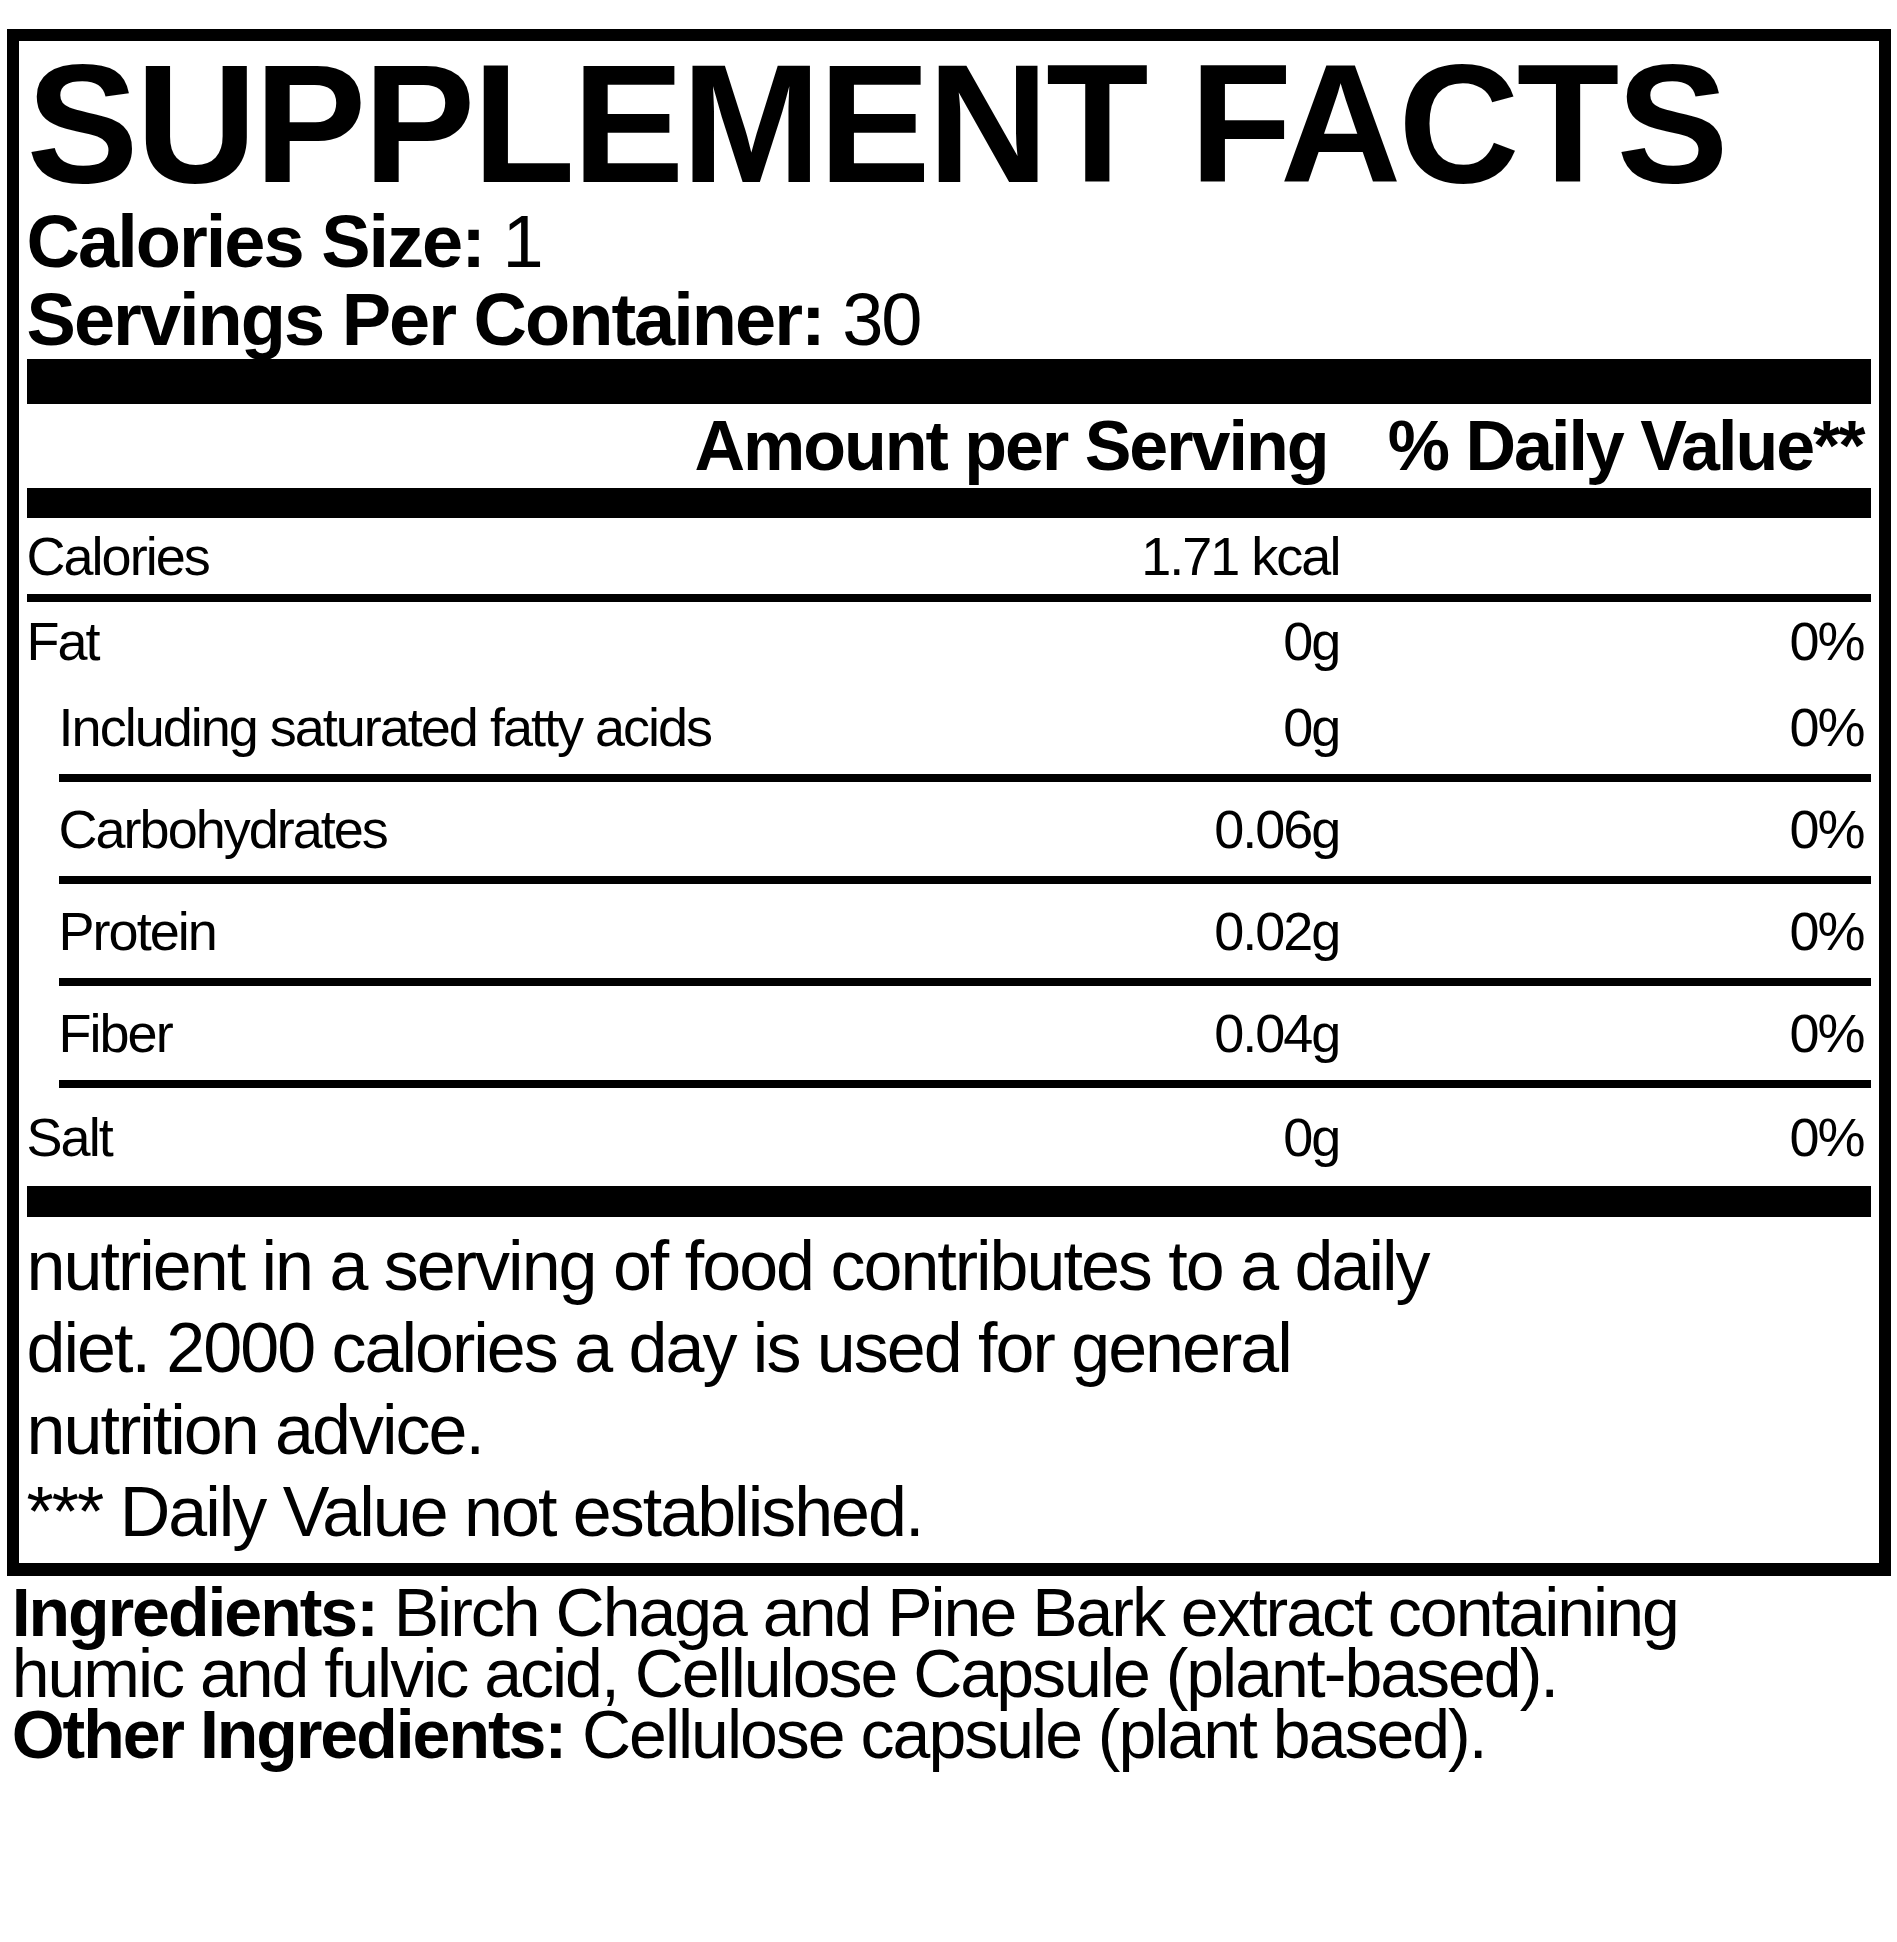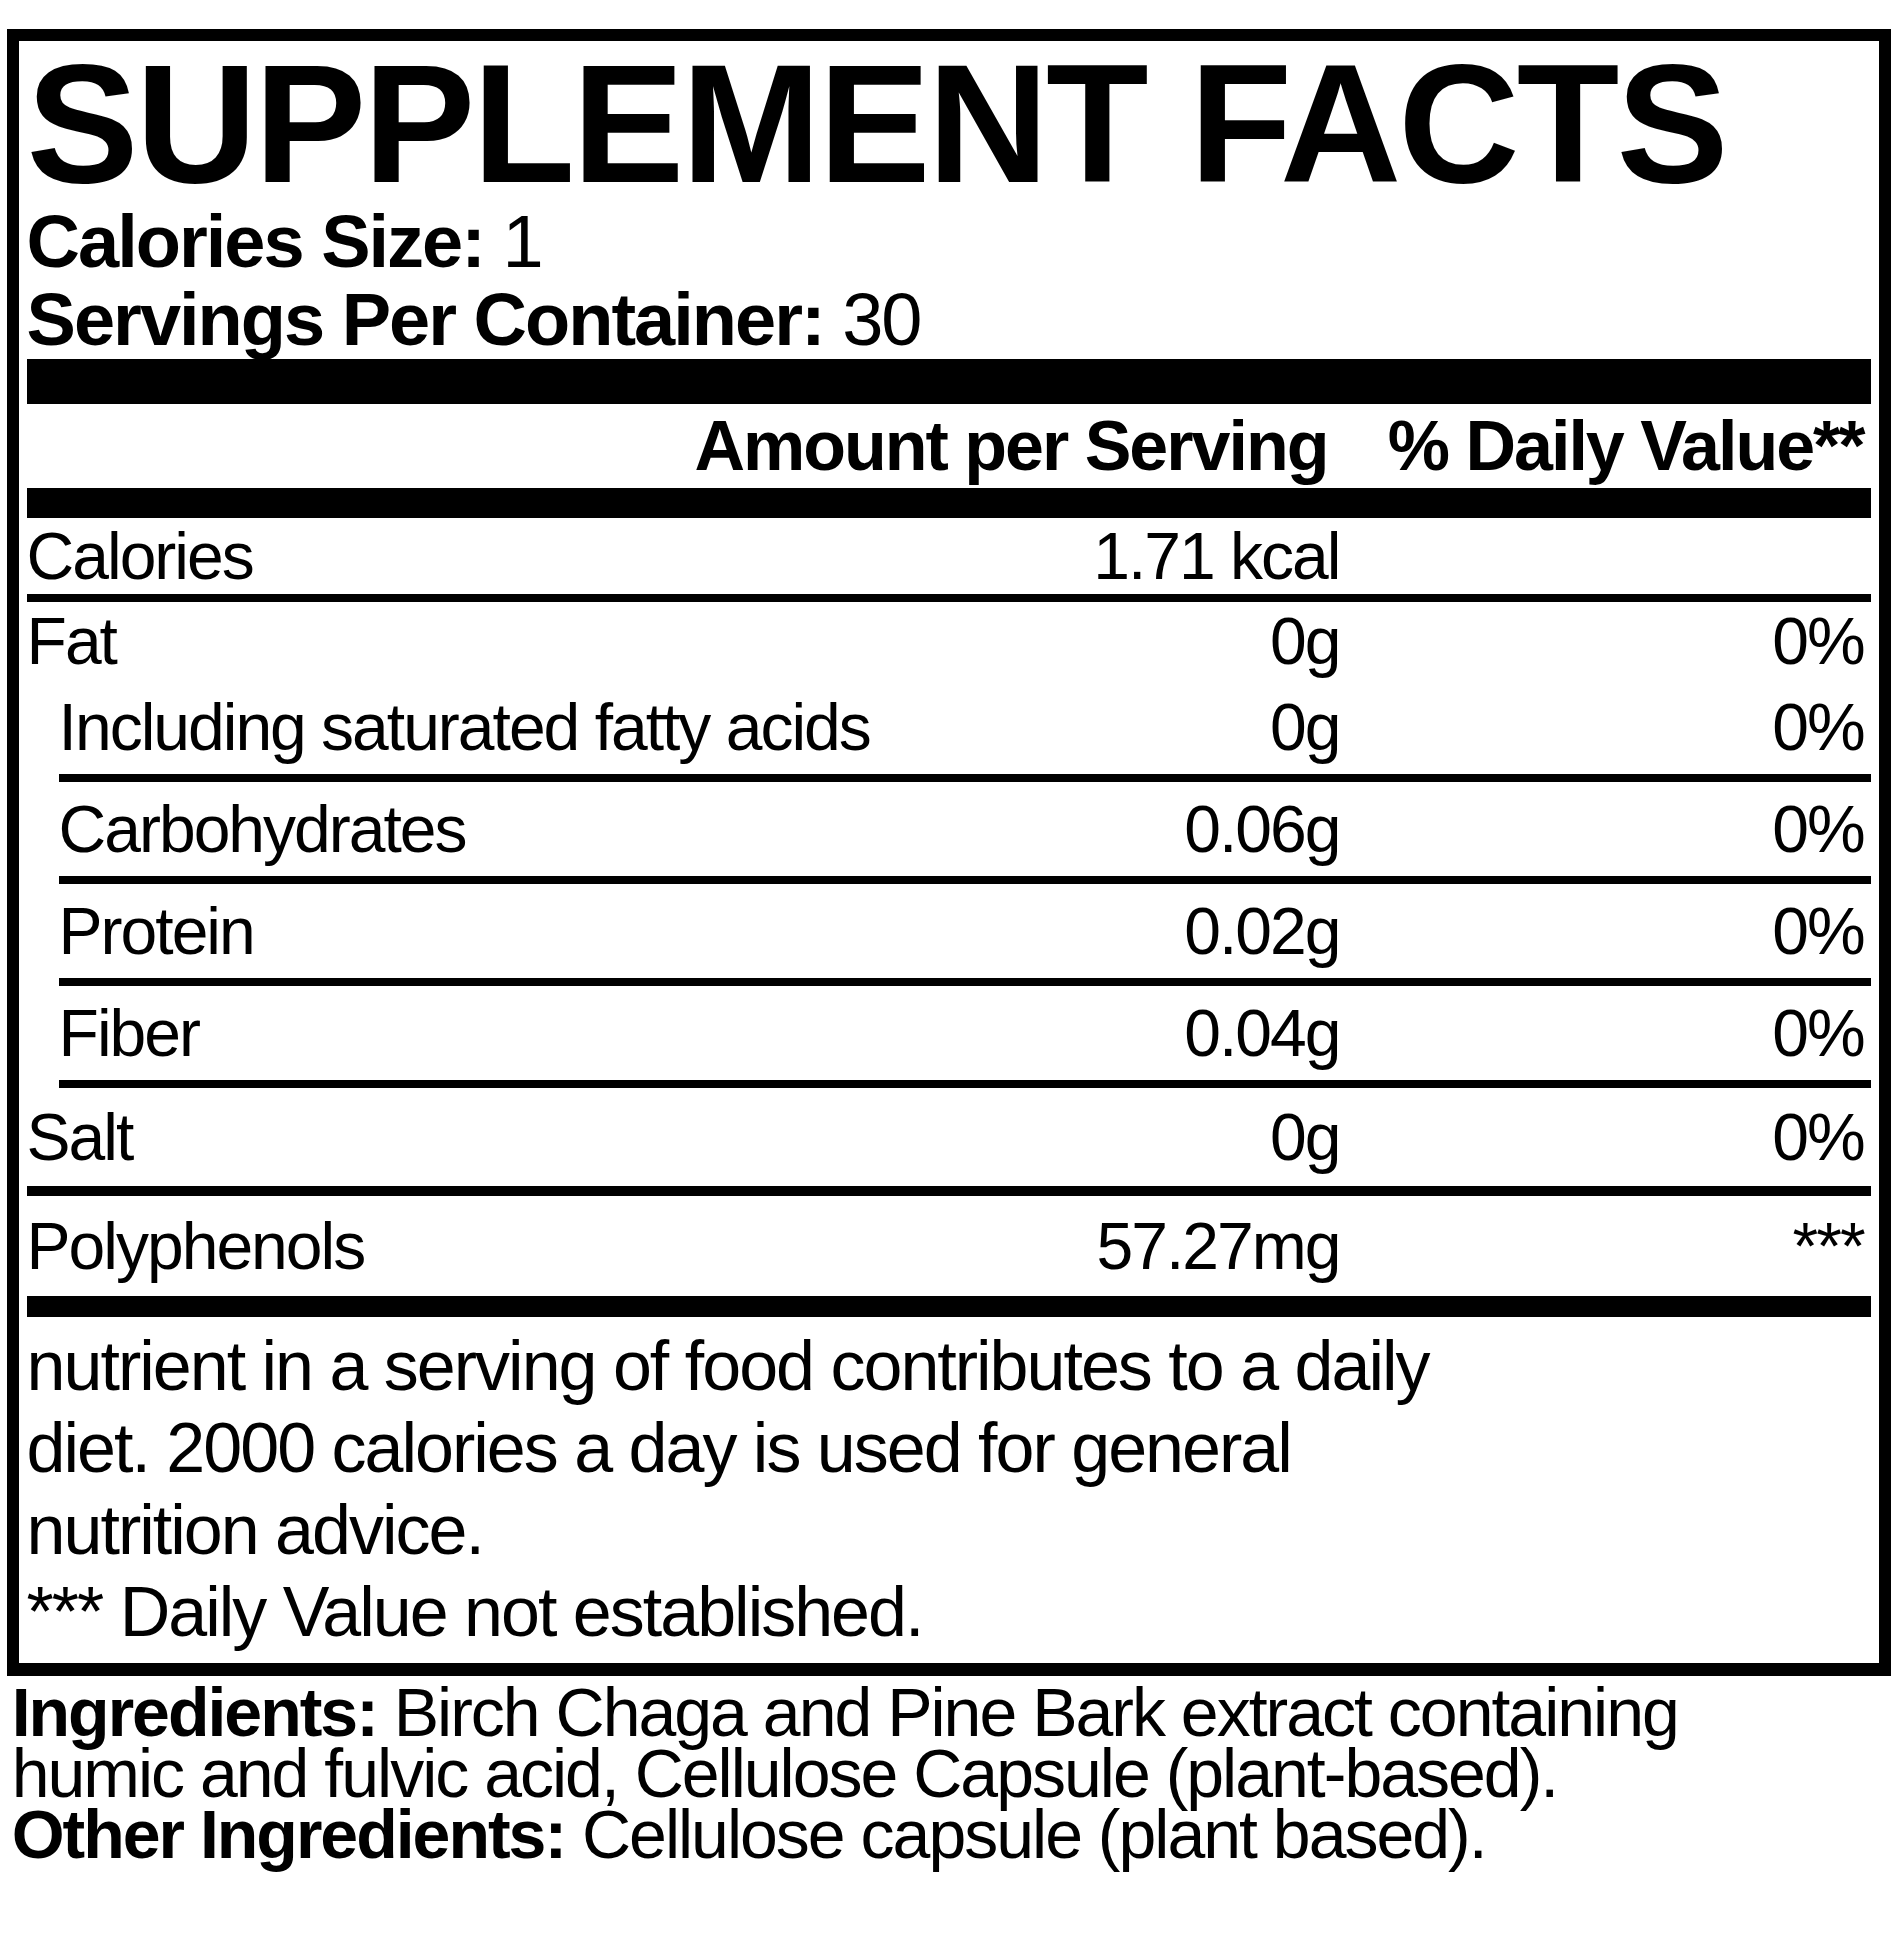--- a/index.html
+++ b/index.html
@@ -47,21 +47,21 @@
     font-size:70px;
     font-weight:bold;
     letter-spacing:-2px;
     white-space:nowrap;
     text-align:center;
   }
   .hdr .amt-h { position:absolute; right:544px; top:0; }
   .hdr .dv-h  { position:absolute; right:7.8px;  top:0; }
   .row {
     position:relative;
-    font-size:66px;
+    font-size:54px;
     letter-spacing:-2px;
     border-bottom:8.8px solid var(--ink);
     white-space:nowrap;
   }
   .row .amt { position:absolute; right:532px; top:0; }
   .row .dv  { position:absolute; right:7.8px;   top:0; }
   .row-calories { line-height:76px; }
   .row-fat { line-height:78px; border-bottom:none; }
   .row-satfat, .row-carbs, .row-protein, .row-fiber { line-height:94px;margin-left:32px; }
   .row-salt { line-height:98px; border-bottom-width:10.7px; }
@@ -139,25 +139,20 @@
       <span class="amt">0.04g</span>
       <span class="dv">0%</span>
     </div>
 
     <div class="row row-salt">
       <span>Salt</span>
       <span class="amt">0g</span>
       <span class="dv">0%</span>
     </div>
 
-    <div class="row row-poly">
-      <span>Polyphenols</span>
-      <span class="amt">57.27mg</span>
-      <span class="dv">***</span>
-    </div>
 
     <div class="bar bar-3"></div>
 
     <div class="footnote">
       <div>nutrient in a serving of food contributes to a daily</div>
       <div>diet. 2000 calories a day is used for general</div>
       <div>nutrition advice.</div>
       <div>*** Daily Value not established.</div>
     </div>
 

